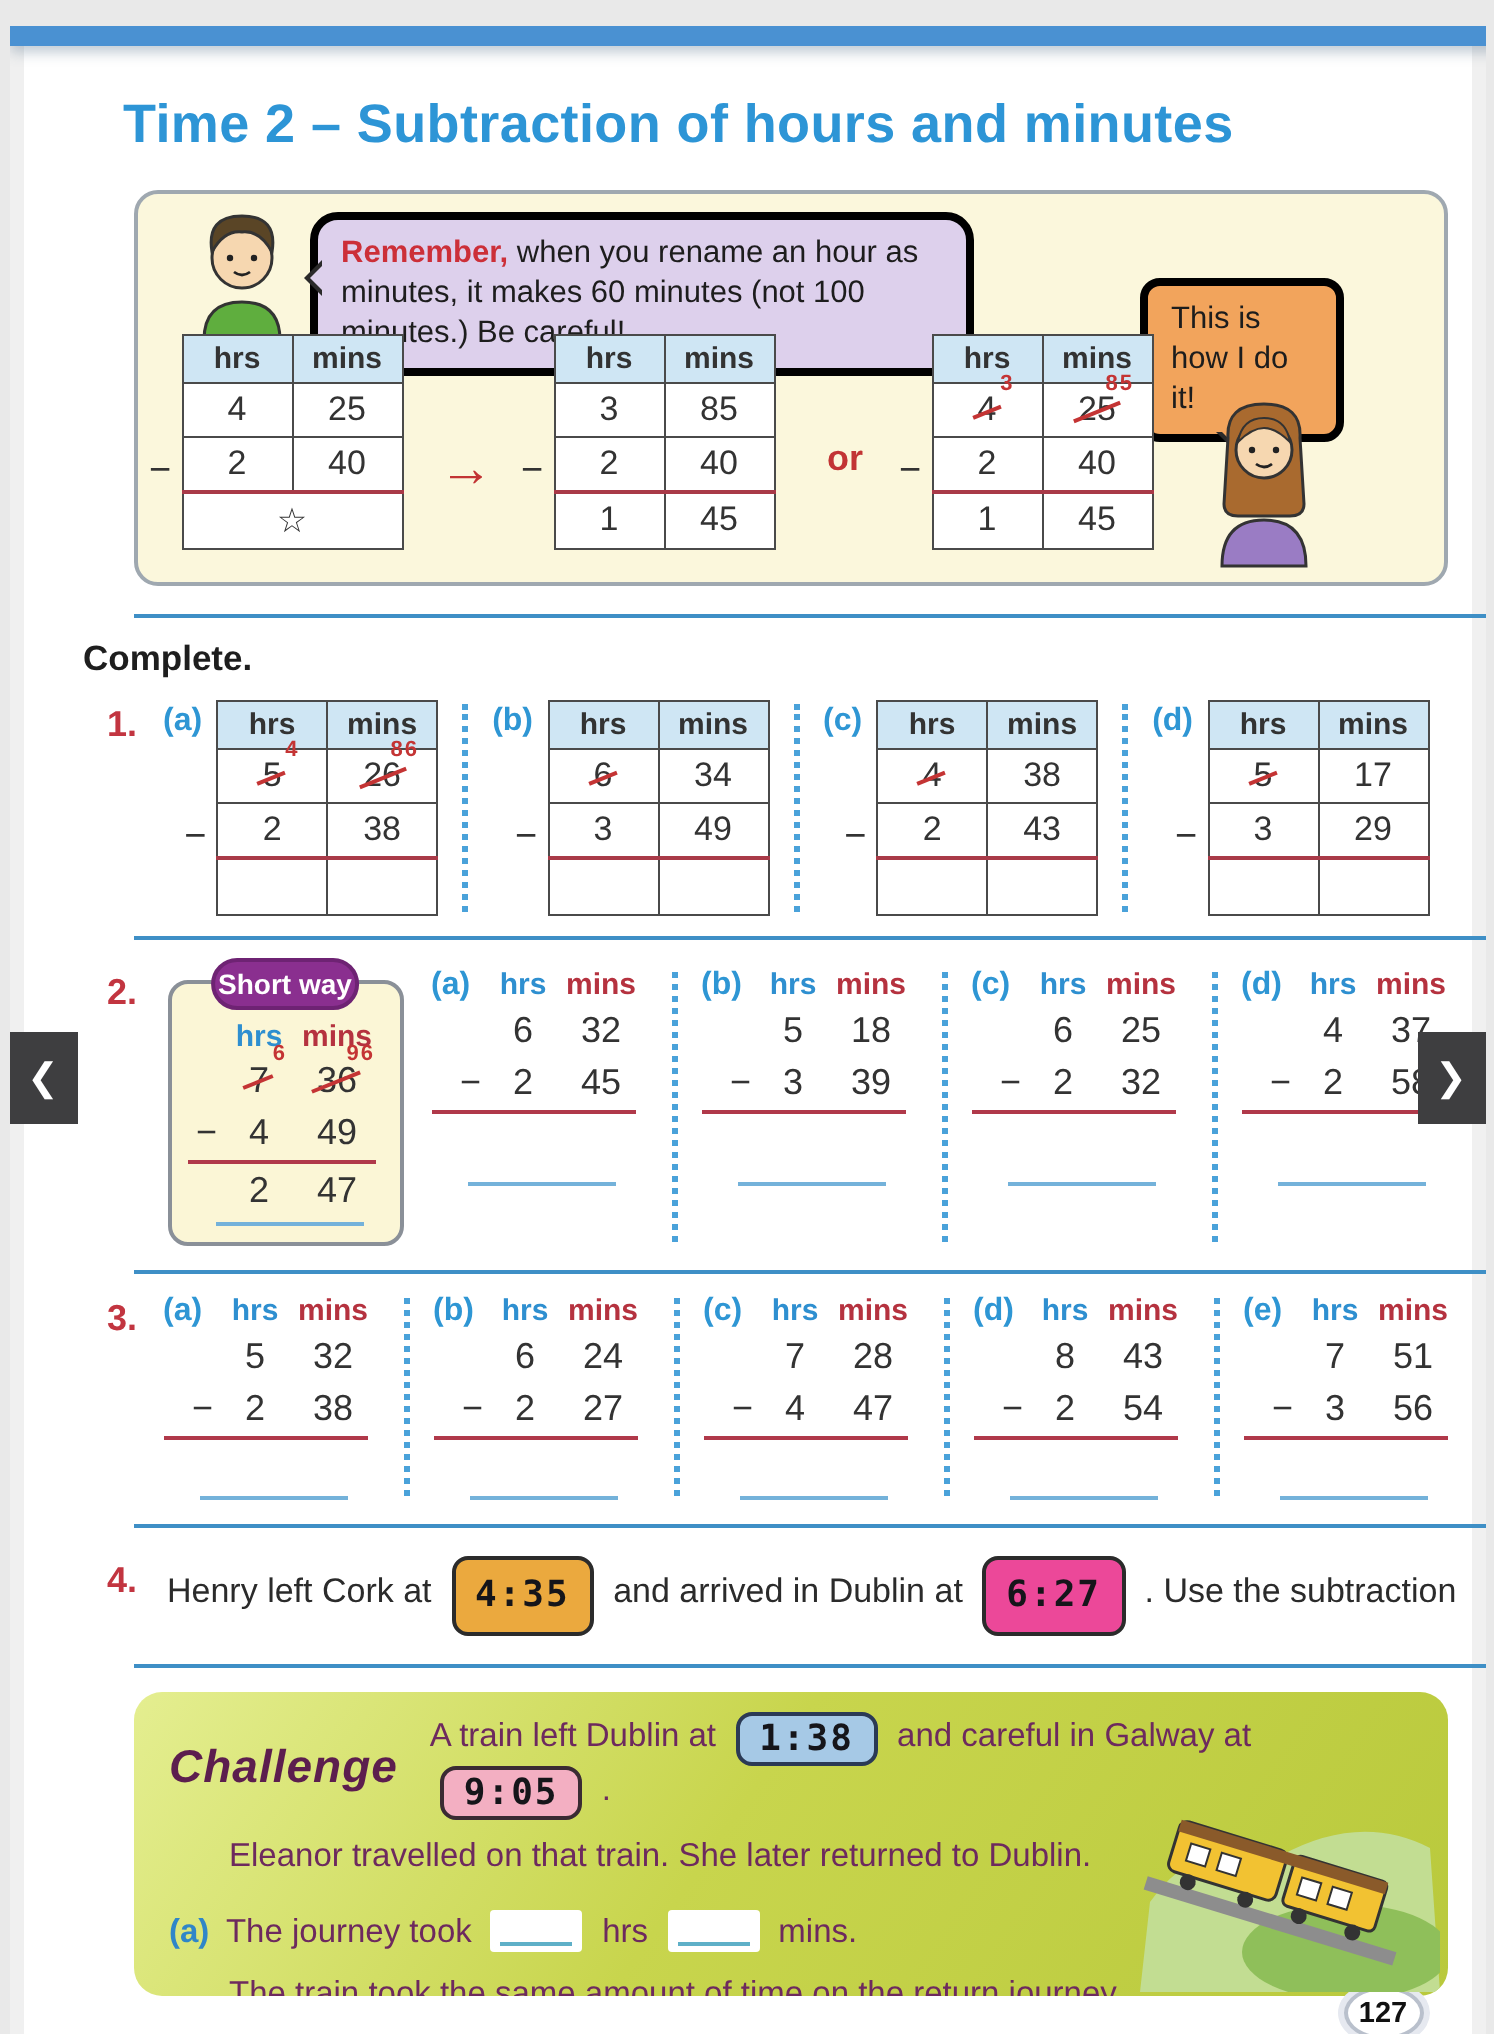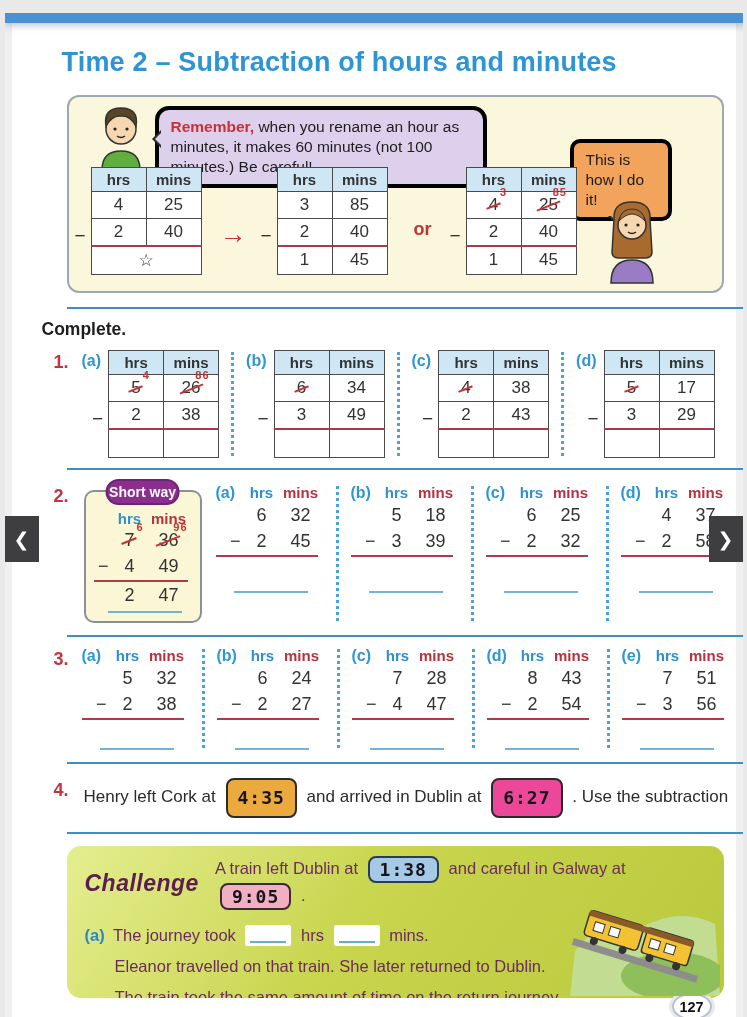--- a/index.html
+++ b/index.html
@@ -591,29 +591,29 @@
       <div class="ch-head">
         <span class="ch-title">Challenge</span>
         <span>
           <span>A train left Dublin at</span>
           <span class="clock clock-blue">1:38</span>
           <span>and careful in Galway at</span>
           <span class="clock clock-pink">9:05</span>
           <span>.</span>
         </span>
       </div>
+      <div class="ch-line ch-indent">Eleanor travelled on that train. She later returned to Dublin.</div>
       <div class="ch-line" style="margin-top:12px">
         <span class="ch-lbl">(a)</span>
         <span>The journey took</span>
         <span class="wblank"></span>
         <span>hrs</span>
         <span class="wblank"></span>
         <span>mins.</span>
       </div>
-      <div class="ch-line ch-indent">Eleanor travelled on that train. She later returned to Dublin.</div>
       <div class="ch-line ch-indent">The train took the same amount of time on the return journey.</div>
 
     </div>
 
     <div class="pagenum">127</div>
     <div class="bottomline"></div>
   </div>
 
   <button class="nav-btn nav-prev">
       <span>❮</span>

